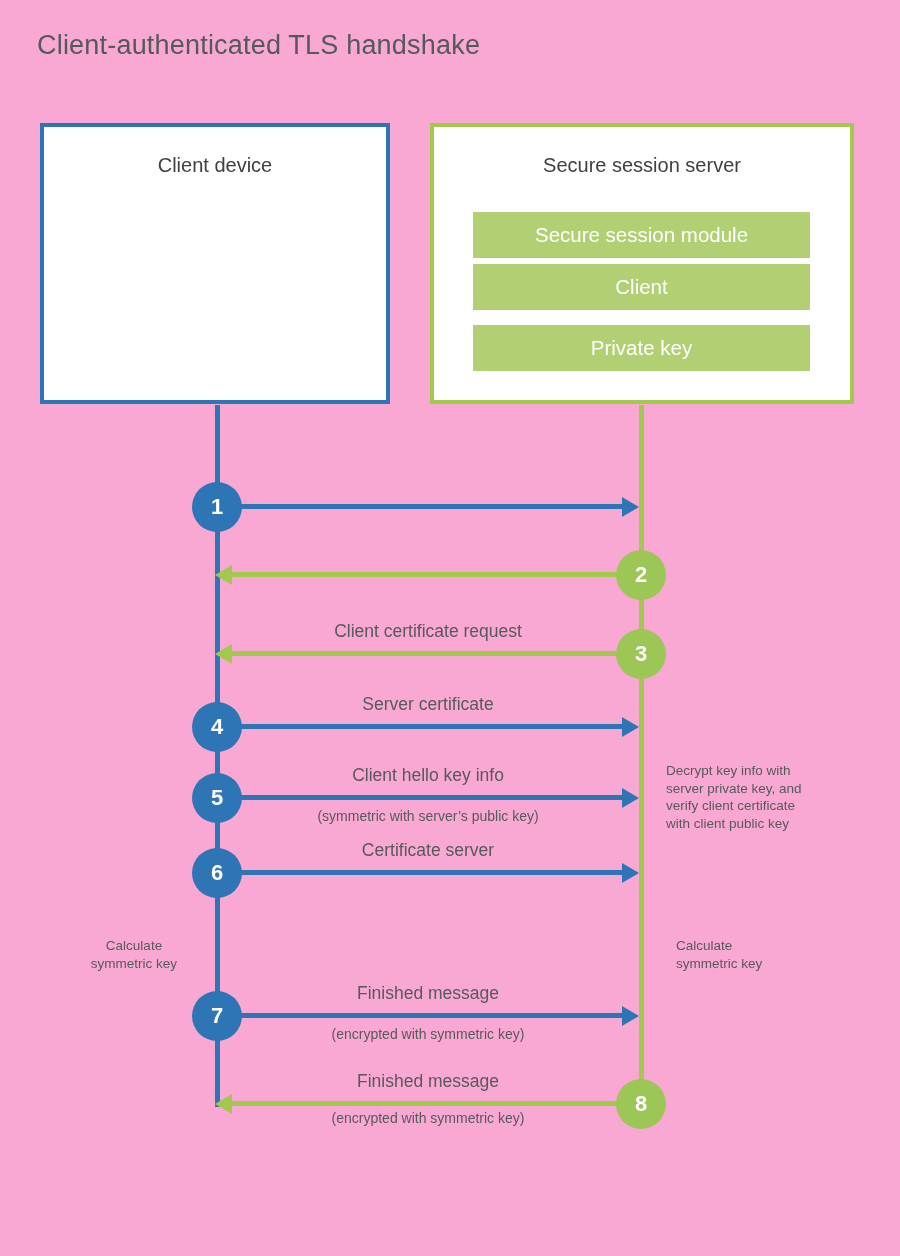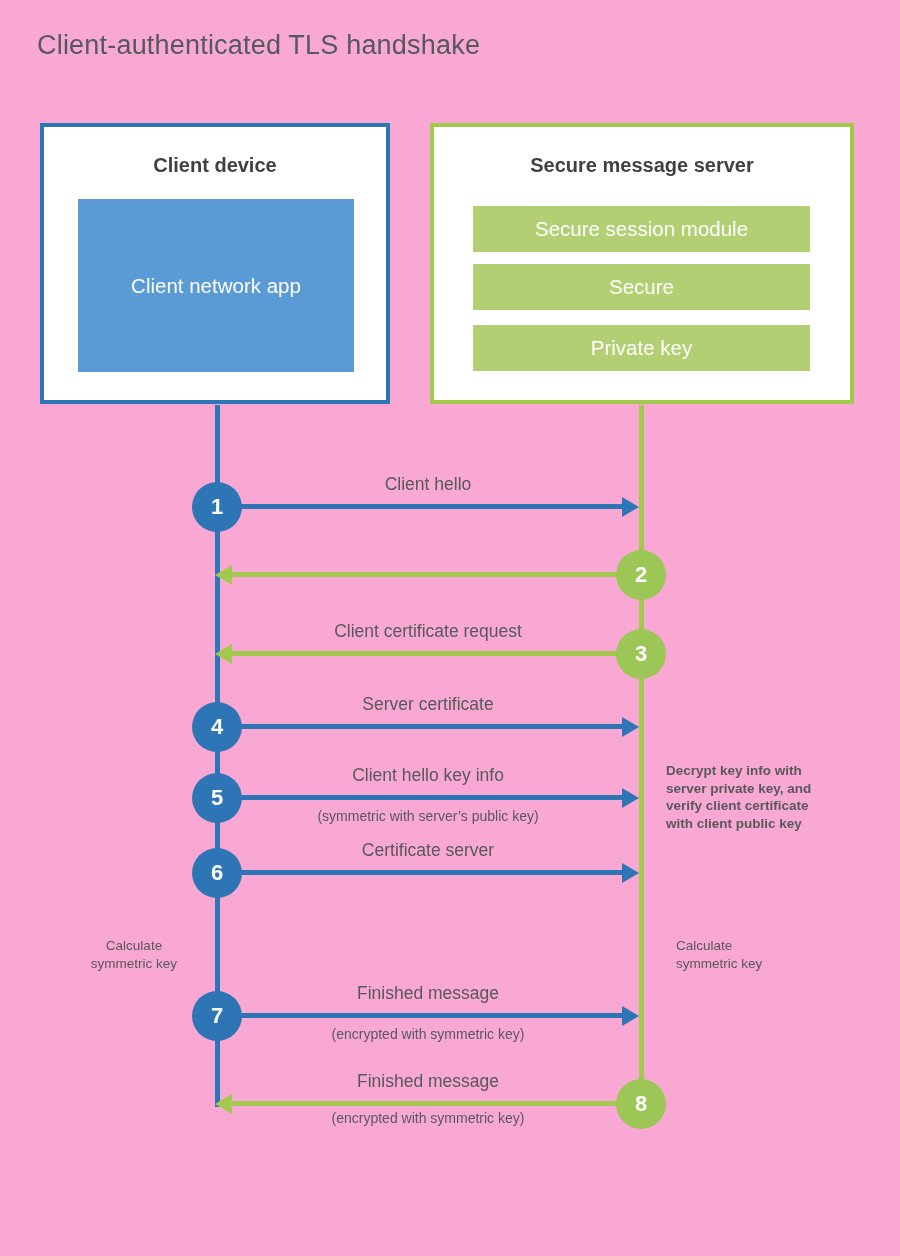--- a/index.html
+++ b/index.html
@@ -12,29 +12,29 @@
   .canvas{position:relative;width:900px;height:1256px;background:#f9a8d4;overflow:hidden;}
 
   .page-title{position:absolute;left:37px;top:30px;font-size:27px;font-weight:300;
     color:#55585C;letter-spacing:.2px;}
 
   
   .actor-box{position:absolute;top:123px;height:281px;background:#fff;}
   .actor-box.client{left:40px;width:350px;border:4px solid var(--blue);}
   .actor-box.server{left:430px;width:424px;border:4px solid var(--green);}
   .actor-title{position:absolute;top:27px;width:100%;text-align:center;
-    font-size:20px;font-weight:bold;color:var(--text-dark);}
+    font-size:20px;font-weight:normal;color:var(--text-dark);}
 
   .fill-box{position:absolute;left:78px;top:199px;width:276px;height:173px;
     background:var(--blue-fill);display:flex;align-items:center;justify-content:center;
     text-align:center;color:#fff;font-size:20.5px;line-height:30px;padding:0 40px;}
 
   .bar{position:absolute;left:473px;width:337px;height:46px;background:var(--green-fill);
     display:flex;align-items:center;justify-content:center;color:#fff;font-size:20.5px;}
-  .bar.b0{top:206px;} .bar.b1{top:264px;} .bar.b2{top:325px;}
+  .bar.b0{top:212px;} .bar.b1{top:264px;} .bar.b2{top:325px;}
 
   
   .lifeline{position:absolute;width:5px;top:405px;}
   .lifeline.blue{left:215px;height:702px;background:var(--blue);}
   .lifeline.green{left:639px;height:699px;background:var(--green);}
 
   
   .circle{position:absolute;width:50px;height:50px;border-radius:50%;
     display:flex;align-items:center;justify-content:center;color:#fff;
     font-size:22px;font-weight:bold;z-index:3;}
@@ -52,47 +52,45 @@
 
   
   .msg-label{position:absolute;left:217px;width:422px;text-align:center;
     font-size:17.5px;color:var(--text-gray);z-index:4;}
   .msg-sublabel{position:absolute;left:217px;width:422px;text-align:center;
     font-size:14px;color:var(--text-gray);z-index:4;}
 
   
   .note{position:absolute;font-size:13.5px;line-height:17.5px;color:var(--text-gray);
     white-space:pre-line;z-index:4;}
-  .note.decrypt{left:666px;top:762px;width:170px;text-align:left;font-weight:bold;}
+  .note.decrypt{left:666px;top:762px;width:170px;text-align:left;}
   .note.calc-left{left:80px;top:937px;width:108px;text-align:center;}
   .note.calc-right{left:676px;top:937px;width:120px;text-align:left;}
 </style>
 </head>
 <body>
 
 <div class="canvas">
 
   <div class="page-title">Client-authenticated TLS handshake</div>
 
   <div class="actor-box client">
     <div class="actor-title">Client device</div>
   </div>
-  <div class="fill-box">Client network app</div>
 
   <div class="actor-box server">
-    <div class="actor-title">Secure message server</div>
+    <div class="actor-title">Secure session server</div>
   </div>
   <div class="bar b0">Secure session module</div>
-  <div class="bar b1">Secure</div>
+  <div class="bar b1">Client</div>
   <div class="bar b2">Private key</div>
 
   <div class="lifeline blue"></div>
   <div class="lifeline green"></div>
 
-  <div class="msg-label" style="top:474px">Client hello</div>
   <div class="arrow-body blue" style="top:504px"></div>
   <div class="arrow-head right" style="top:497px"></div>
   <div class="circle blue" style="top:482px">1</div>
 
   <div class="arrow-body green" style="top:572px"></div>
   <div class="arrow-head left" style="top:565px"></div>
   <div class="circle green" style="top:550px">2</div>
 
   <div class="msg-label" style="top:621px">Client certificate request</div>
   <div class="arrow-body green" style="top:651px"></div>

